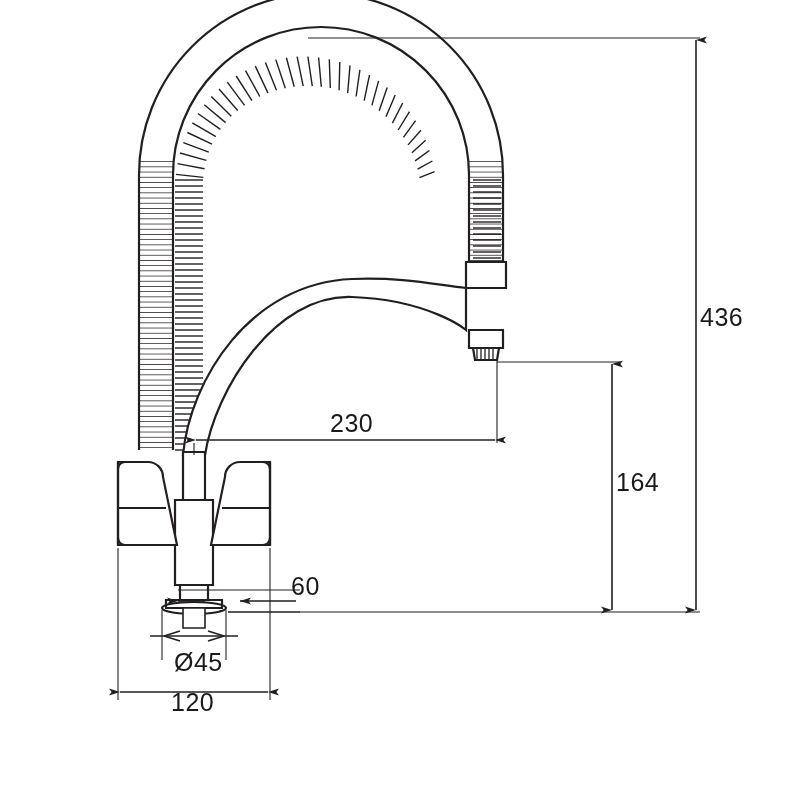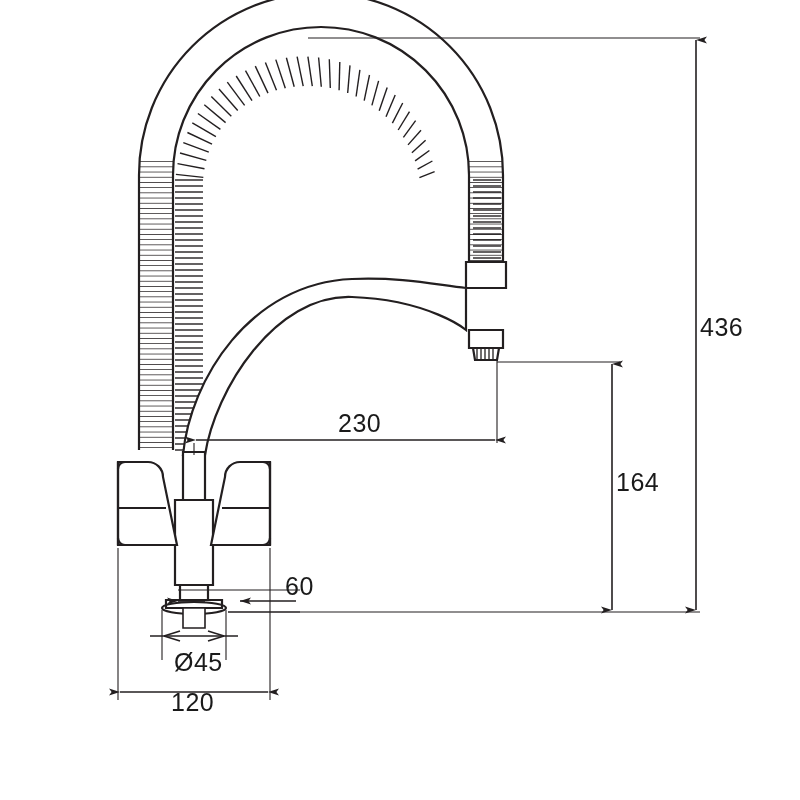--- a/index.html
+++ b/index.html
@@ -294,25 +294,25 @@
       <path d="M150,636 L238,636" stroke-width="1.6"></path>
       <path d="M164,636 L180,631" stroke-width="1.6"></path>
       <path d="M164,636 L180,641" stroke-width="1.6"></path>
       <path d="M224,636 L208,631" stroke-width="1.6"></path>
       <path d="M224,636 L208,641" stroke-width="1.6"></path>
 
       <path d="M120,692 L268,692" stroke-width="1.6" marker-start="url(#arrL)" marker-end="url(#arrR)"></path>
     </g>
   </svg>
 
-  <div class="dim-label" style="left:700px; top:313px;">436</div>
-
-  <div class="dim-label" style="left:338px; top:409px;text-align:right;">230</div>
+  <div class="dim-label" style="left:700px; top:303px;">436</div>
+
+  <div class="dim-label" style="left:330px; top:409px;text-align:right;">230</div>
 
   <div class="dim-label" style="left:616px; top:468px;">164</div>
 
-  <div class="dim-label" style="left:285px; top:572px;">60</div>
+  <div class="dim-label" style="left:291px; top:572px;">60</div>
 
   <div class="dim-label" style="left:160px; top:648px;margin-left:14px;">Ø45</div>
 
   <div class="dim-label" style="left:171px; top:688px;text-align:right;">120</div>
 
 </div>
 
 </body></html>

